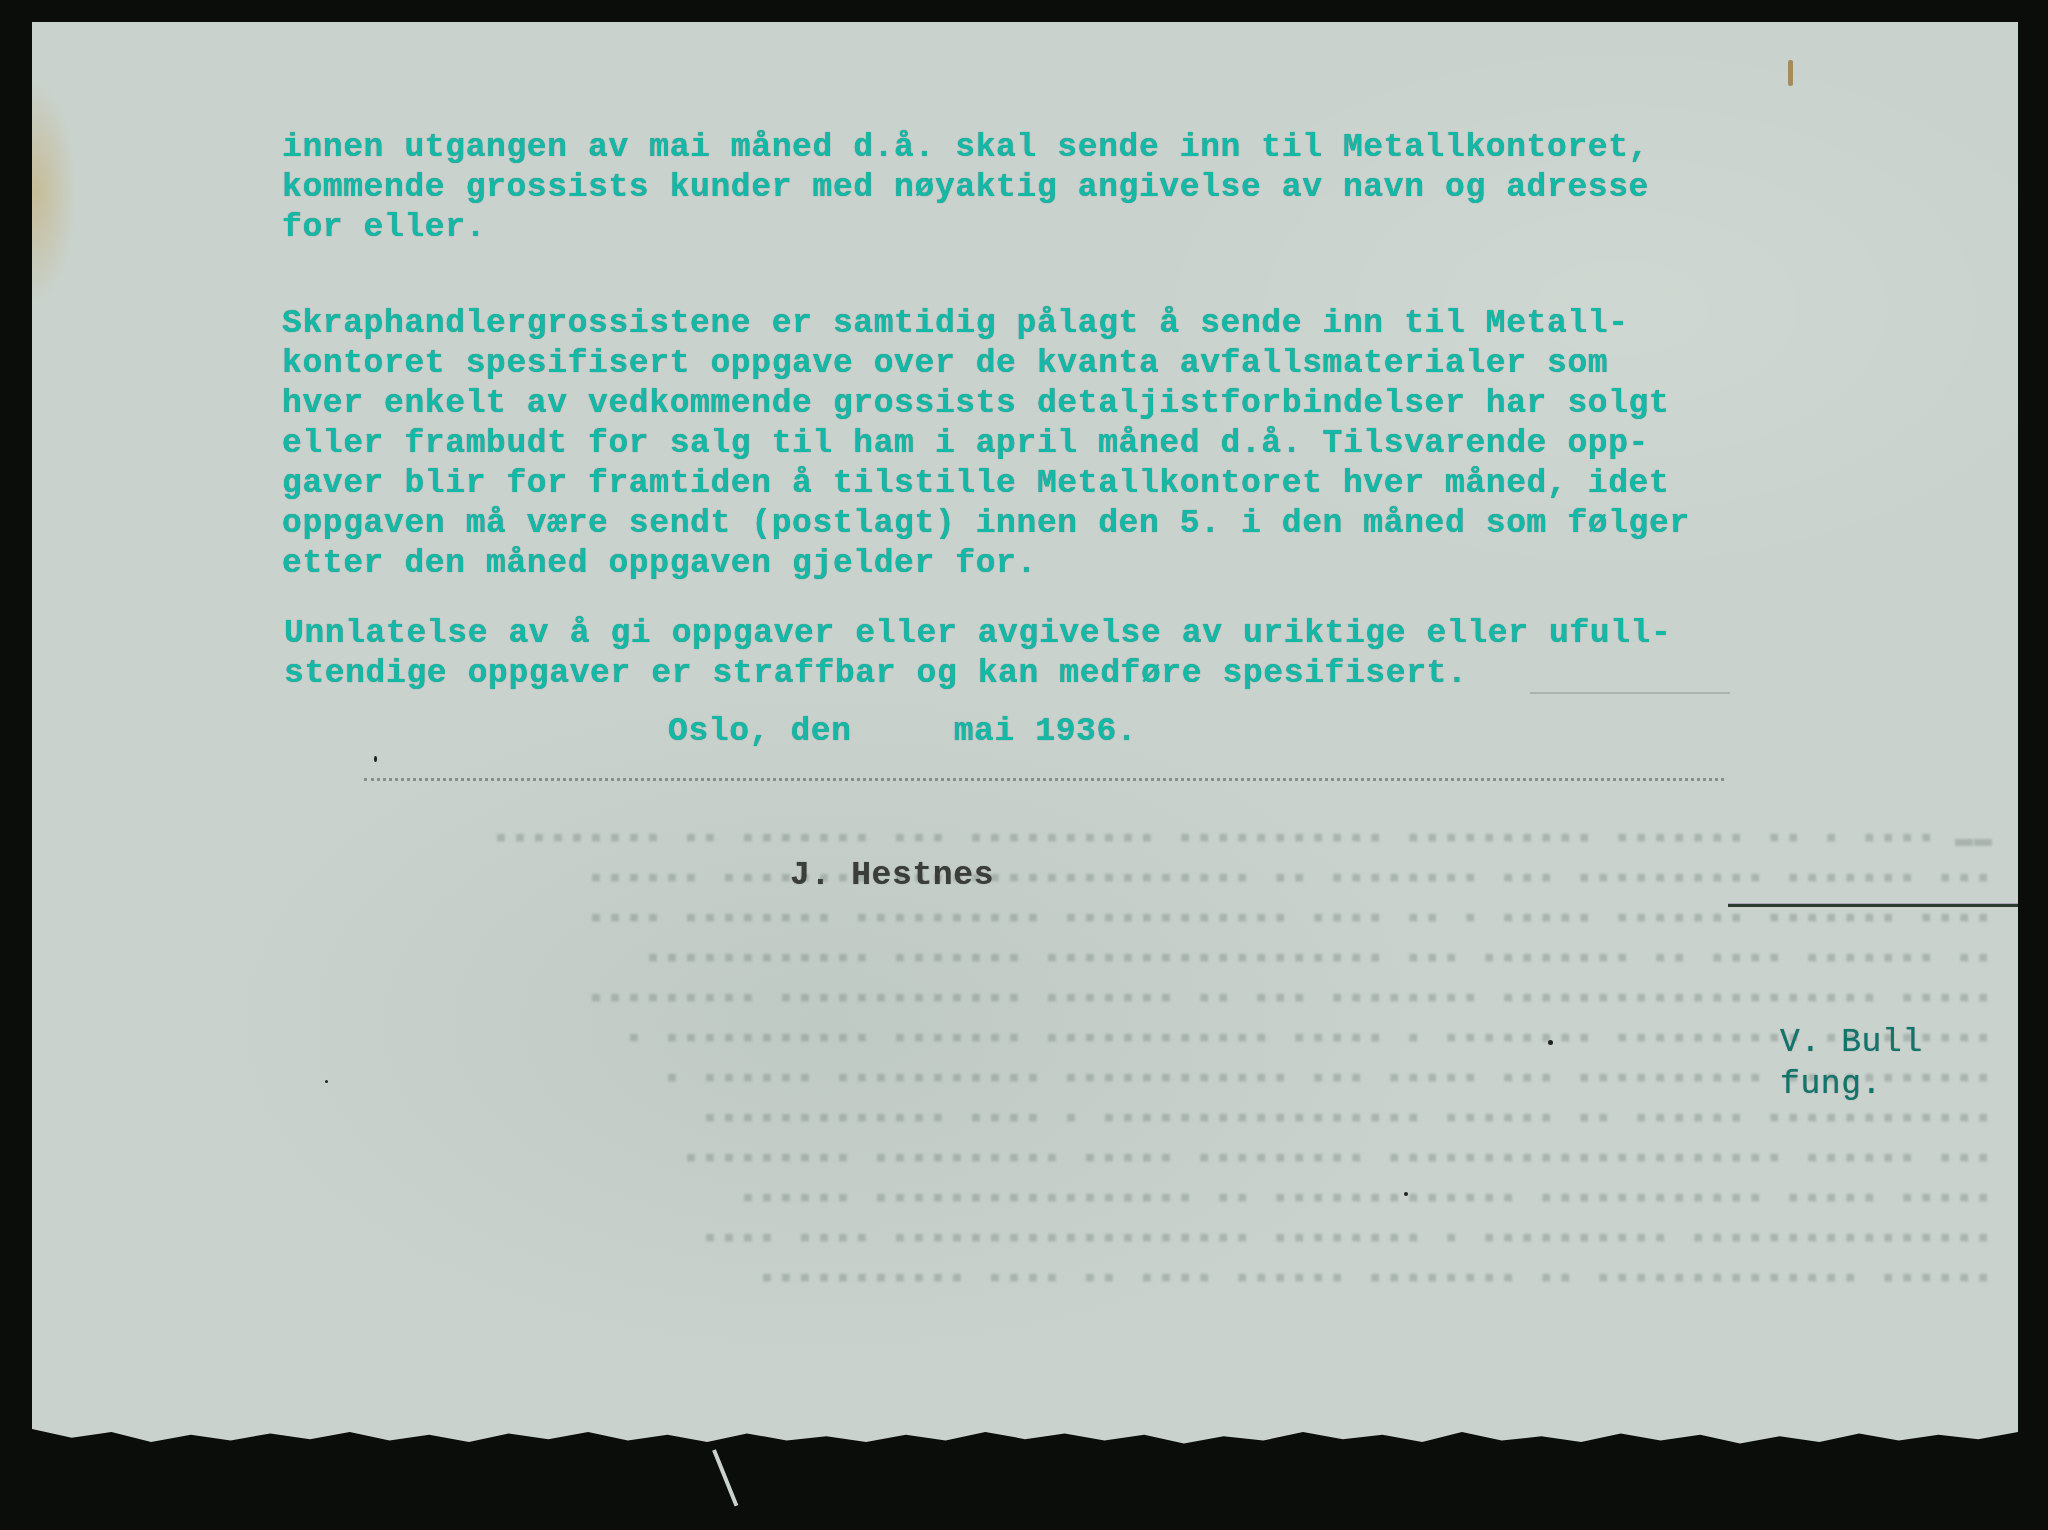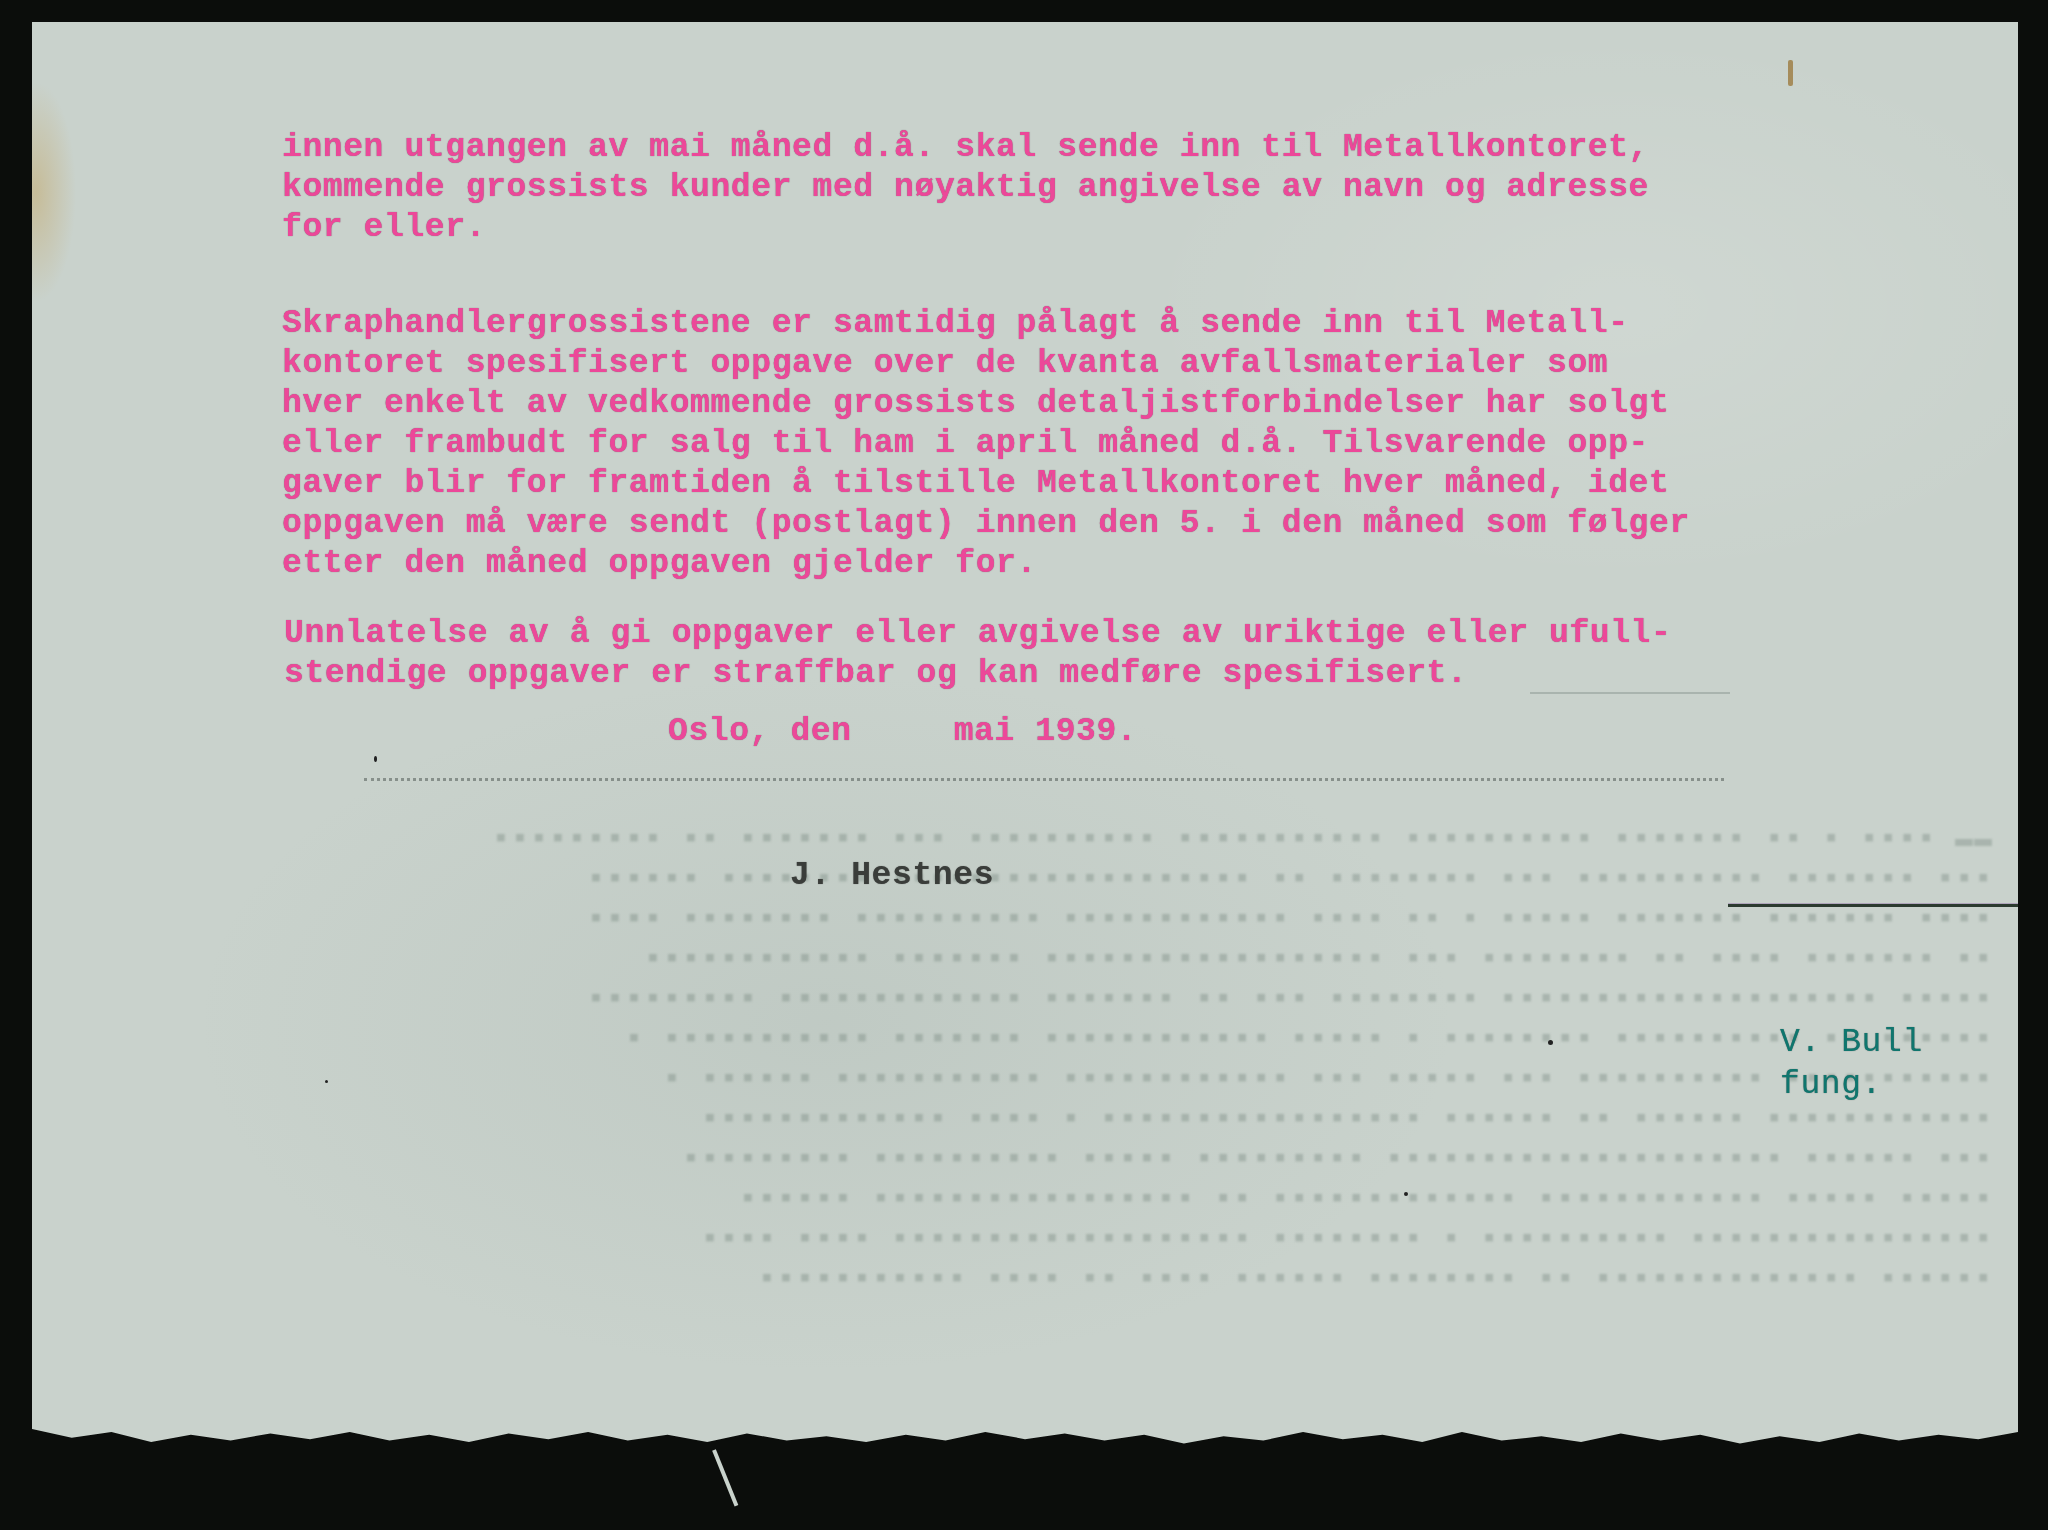--- a/index.html
+++ b/index.html
@@ -28,21 +28,21 @@
     );
   }
   .bleed {
     position:absolute; left:60px; width:1900px;
     color:rgba(110,125,118,0.35);
     font-size:30px; letter-spacing:1px; white-space:nowrap;
     transform:scaleX(-1); filter:blur(1.2px);
     overflow:hidden;
   }
   .text {
-    position:absolute; color:#ec4899;
+    position:absolute; color:#14b8a6;
     font-size:33px; line-height:40px; white-space:pre;
     font-weight:bold; letter-spacing:0.6px;
     text-shadow:0 0 1px rgba(40,40,40,0.6);
   }
   .para1 { left:282px; top:128px; }
   .para2 { left:282px; top:304px; }
   .para3 { left:284px; top:614px; }
   .date  { left:668px; top:712px; }
   .sig-left { left:790px; top:856px; font-weight:bold; color:#3a3d3a; }
   .sig-right { left:1780px; top:1022px; font-weight:normal; color:#0f766e; line-height:42px; }
@@ -89,21 +89,21 @@
 </div>
 
 <div class="text para1"><div>innen utgangen av mai måned d.å. skal sende inn til Metallkontoret,</div><div>kommende grossists kunder med nøyaktig angivelse av navn og adresse</div><div>for eller.</div></div>
 
 <div class="text para2"><div>Skraphandlergrossistene er samtidig pålagt å sende inn til Metall-</div><div>kontoret spesifisert oppgave over de kvanta avfallsmaterialer som</div><div>hver enkelt av vedkommende grossists detaljistforbindelser har solgt</div><div>eller frambudt for salg til ham i april måned d.å. Tilsvarende opp-</div><div>gaver blir for framtiden å tilstille Metallkontoret hver måned, idet</div><div>oppgaven må være sendt (postlagt) innen den 5. i den måned som følger</div><div>etter den måned oppgaven gjelder for.</div></div>
 
 <div class="text para3"><div>Unnlatelse av å gi oppgaver eller avgivelse av uriktige eller ufull-</div><div>stendige oppgaver er straffbar og kan medføre spesifisert.</div></div>
 
 <div class="faint-rule"></div>
 
-<div class="text date">Oslo, den     mai 1939.</div>
+<div class="text date">Oslo, den     mai 1936.</div>
 
 <div class="dotted"></div>
 <div class="speck" style="left:374px; top:756px; width:3px; height:6px;"></div>
 
 <div class="text sig-left">J. Hestnes</div>
 
 <div class="sig-rule"></div>
 
 <div class="text sig-right"><div>V. Bull</div><div>fung.</div></div>
 

